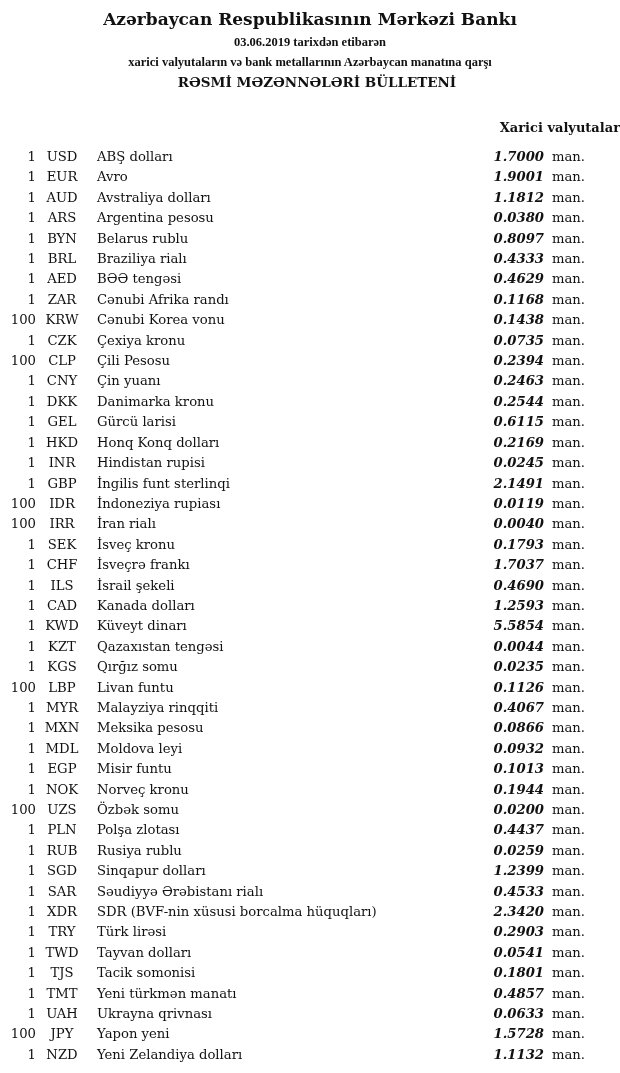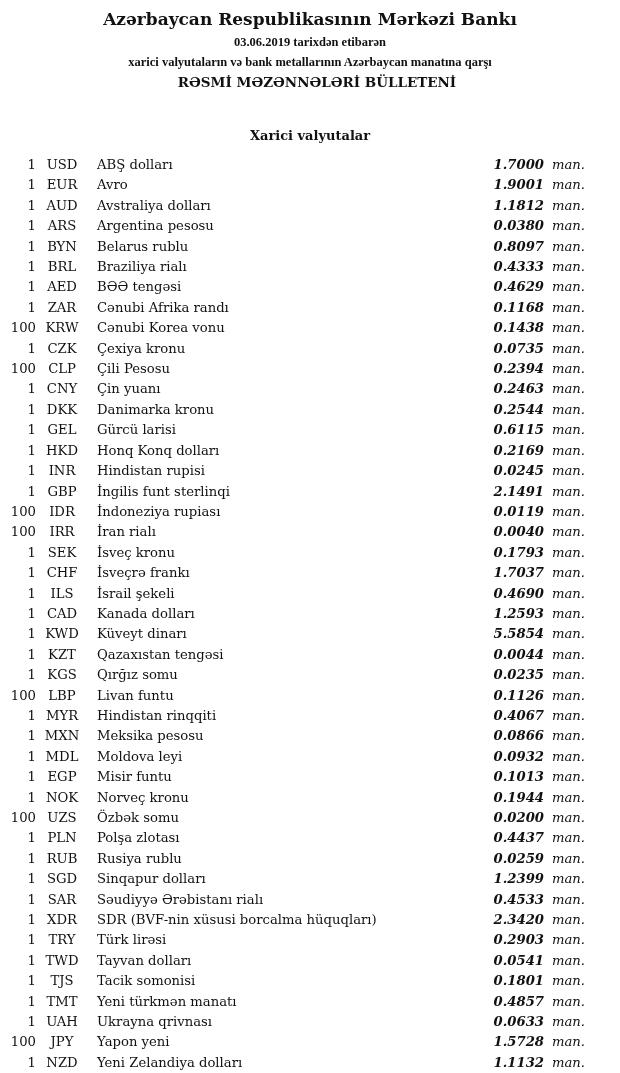--- a/index.html
+++ b/index.html
@@ -34,42 +34,42 @@
     font-family: Liberation Serif, serif;
   }
   .doc-bulletin {
     text-align: center;
     font-weight: bold;
     font-size: 13.5px;
     line-height: 21px;
     padding-left: 14px;
   }
   .section-title {
-    text-align: center;
+    text-align: right;
     font-weight: bold;
     font-size: 13px;
     line-height: 20px;
-    margin-top: 33px;
+    margin-top: 25px;
   }
   .rates-table {
     margin: 9px 30px 0 2px;
   }
   .row {
     display: grid;
     grid-template-columns: 34px 52px 1fr 88px 46px;
     align-items: baseline;
     line-height: 20.4px;
     font-size: 13.2px;
     white-space: nowrap;
   }
   .qty  { text-align: right; }
   .code { text-align: center; }
   .name { padding-left: 9px; overflow: hidden; }
   .rate { text-align: right; font-weight: bold; font-style: italic; }
-  .unit { padding-left: 8px; font-style: italic; }
+  .unit { padding-left: 8px; }
 </style>
 </head>
 <body>
 
 <div class="page">
 
   <div class="doc-title">Azərbaycan Respublikasının Mərkəzi Bankı</div>
 
   <div class="doc-subline">03.06.2019 tarixdən etibarən</div>
 
@@ -292,21 +292,21 @@
     <span class="qty">100</span>
     <span class="code">LBP</span>
     <span class="name">Livan funtu</span>
     <span class="rate">0.1126</span>
     <span class="unit">man.</span>
   </div>
 
   <div class="row">
     <span class="qty">1</span>
     <span class="code">MYR</span>
-    <span class="name">Hindistan rinqqiti</span>
+    <span class="name">Malayziya rinqqiti</span>
     <span class="rate">0.4067</span>
     <span class="unit">man.</span>
   </div>
 
   <div class="row">
     <span class="qty">1</span>
     <span class="code">MXN</span>
     <span class="name">Meksika pesosu</span>
     <span class="rate">0.0866</span>
     <span class="unit">man.</span>

